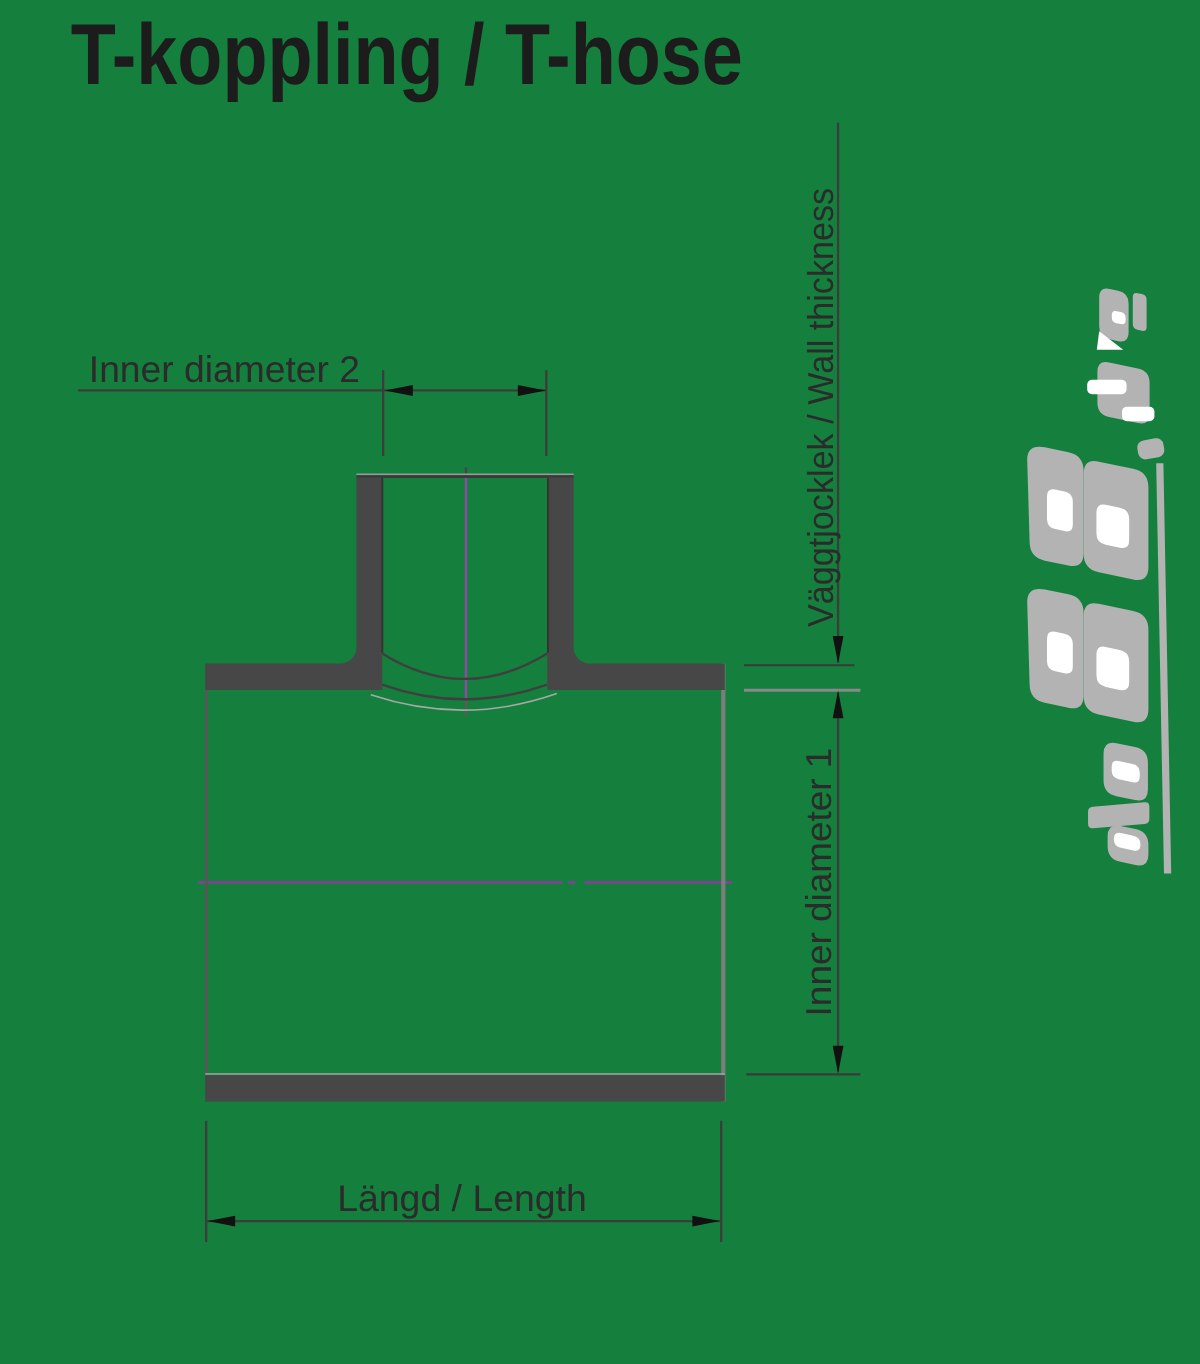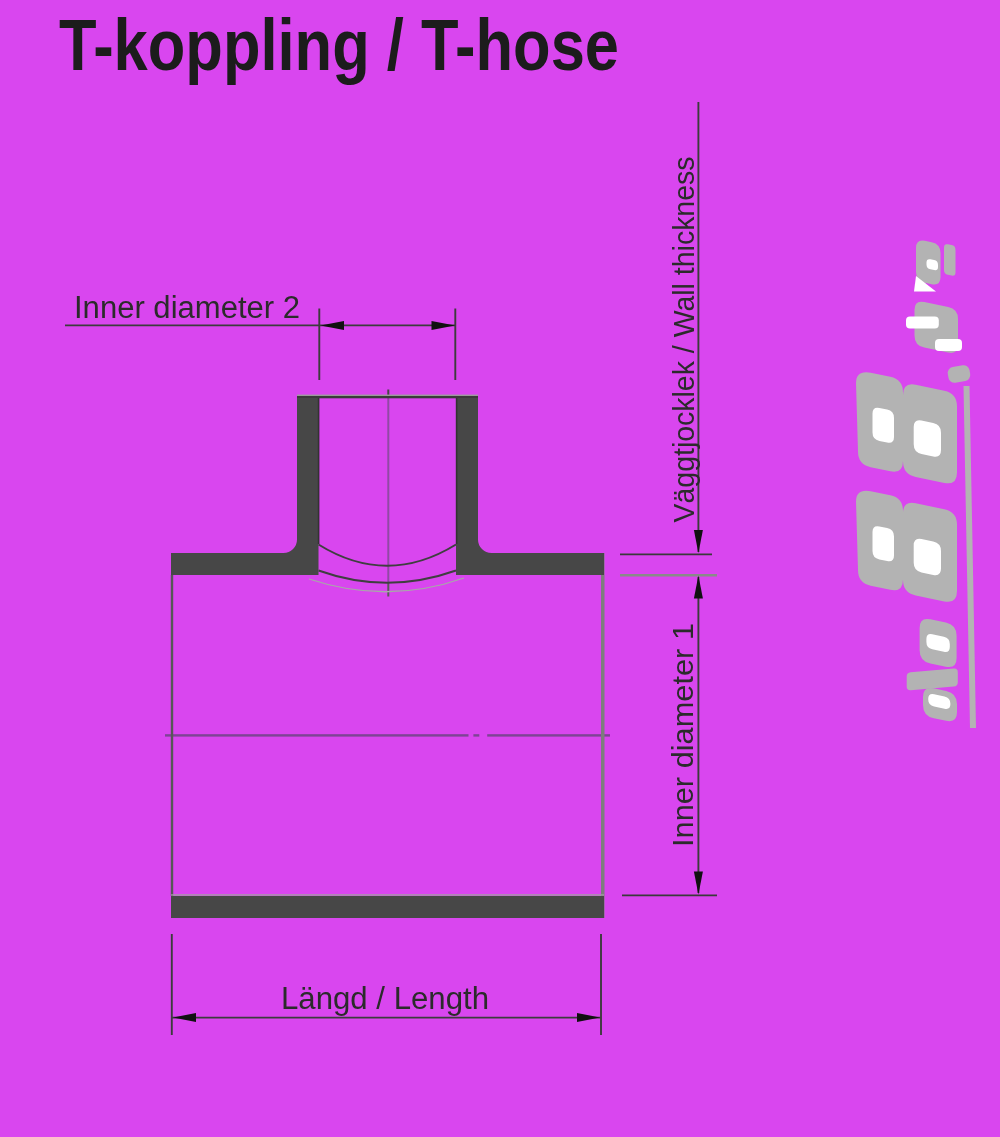--- a/index.html
+++ b/index.html
@@ -1,16 +1,16 @@
 <!DOCTYPE html>
 <html><head>
 <meta charset="utf-8">
 <style>
   html,body{margin:0;padding:0;background:#ffffff;}
-  #page{position:relative;width:1000px;height:1137px;background:#d946ef;overflow:hidden;}
+  #page{position:relative;width:1000px;height:1137px;background:#15803d;overflow:hidden;}
   svg text{font-family:"Liberation Sans",sans-serif;}
 </style>
 </head>
 <body>
 <div id="page">
 <svg width="1000" height="1137" viewBox="0 0 1000 1137">
 
   <g id="wm" fill="#b3b3b3">
     <path d="M963.5,386 L969.5,386 L976,728 L970,728 Z"></path>
     <rect x="948" y="366" width="22" height="16" rx="6" transform="rotate(-10 959 374)"></rect>

